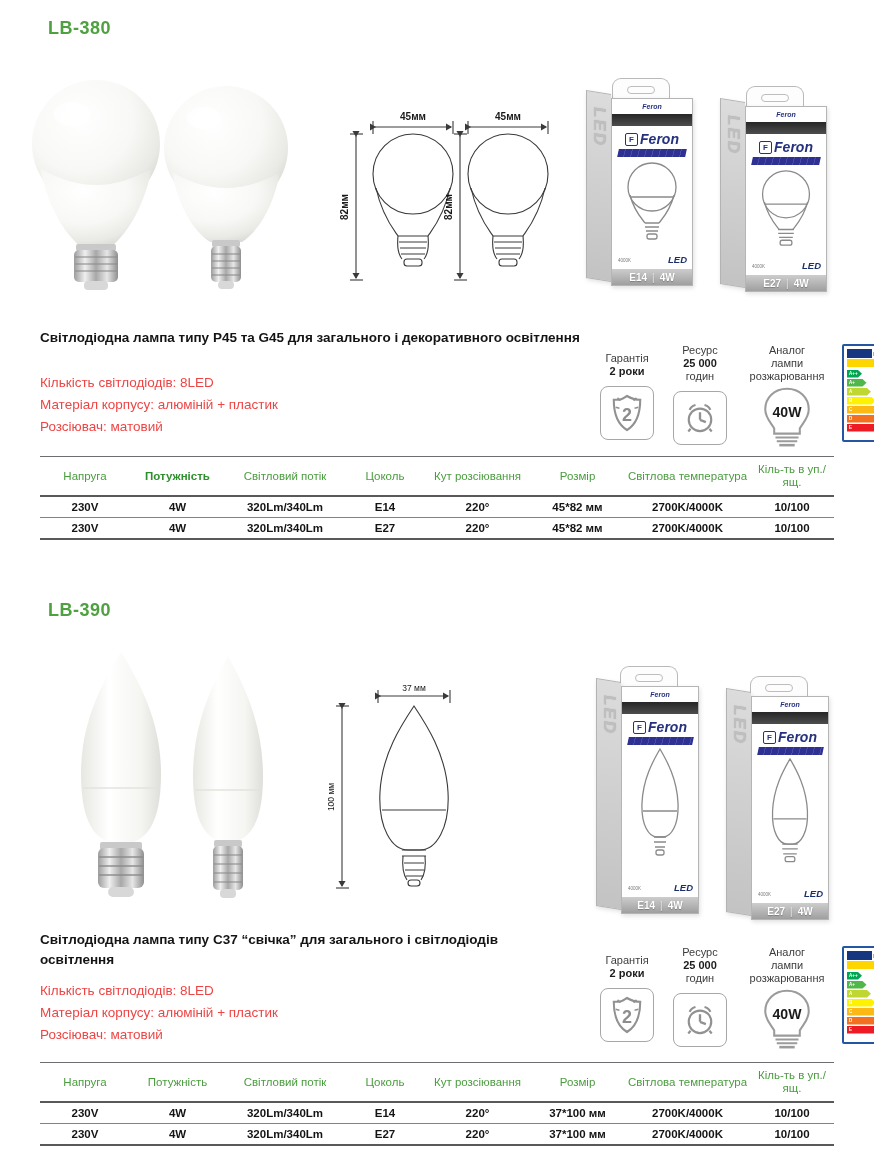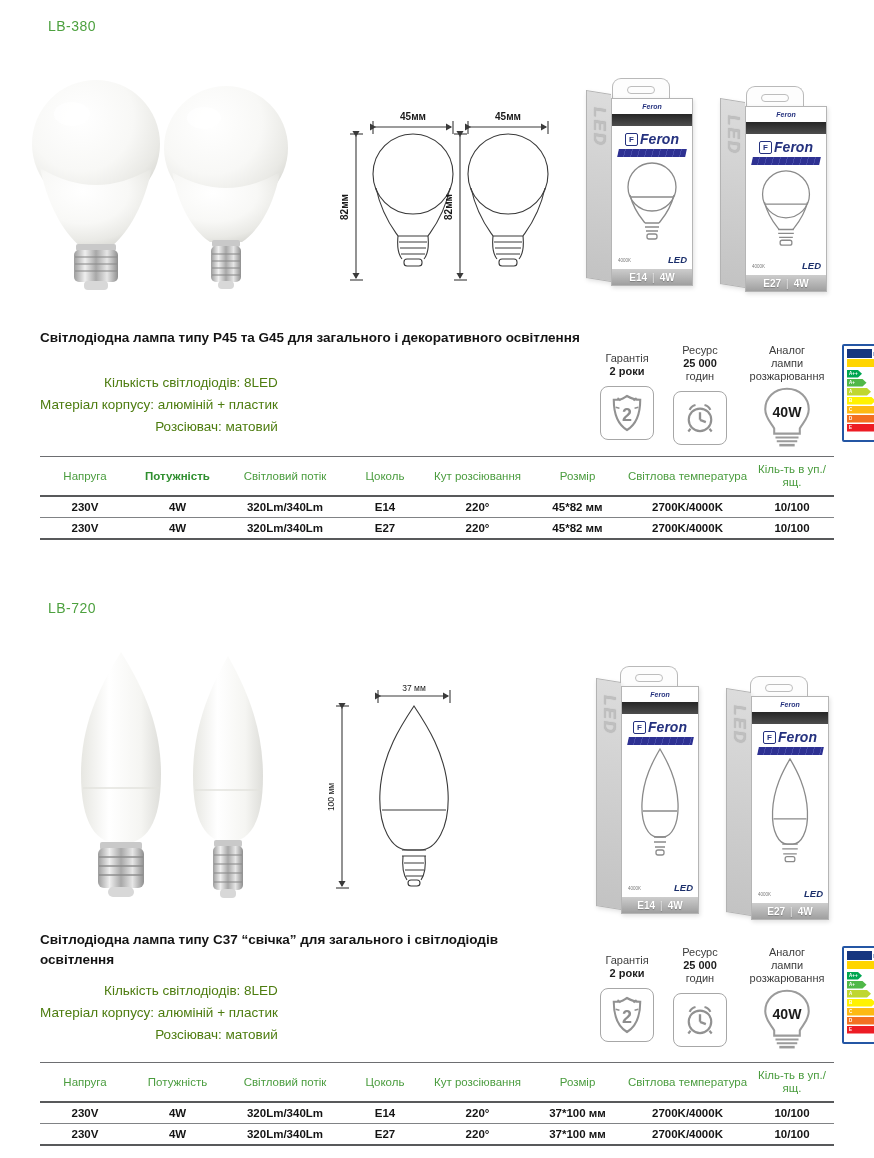--- a/index.html
+++ b/index.html
@@ -1,23 +1,23 @@
 <!DOCTYPE html>
 <html lang="uk"><head>
 <meta charset="utf-8">
 <style>
   html,body{margin:0;padding:0;background:#fff;}
   .page{position:relative;width:874px;height:1158px;background:#fff;overflow:hidden;
         font-family:"Liberation Sans",sans-serif;color:#1a1a1a;}
   .abs{position:absolute;}
 
-  .sec-title{font-size:14px;font-weight:normal;color:#4da13f;letter-spacing:.5px;}
+  .sec-title{font-size:18px;font-weight:bold;color:#4da13f;letter-spacing:.5px;}
 
   .desc{font-size:13.5px;font-weight:bold;color:#141414;line-height:20px;}
-  .specs{font-size:13.5px;color:#4d7c0f;line-height:22px;text-align:right;}
+  .specs{font-size:13.5px;color:#ef4444;line-height:22px;}
 
   
   .features{display:flex;align-items:flex-start;}
   .feat{text-align:center;font-size:11px;color:#3c3c3c;line-height:13px;}
   .feat b{color:#1c1c1c;}
   .feat .icobox{width:52px;height:52px;border:1.6px solid #a7a7a7;border-radius:8px;
      margin:8px auto 0;display:flex;align-items:center;justify-content:center;}
   .feat.analog .bulbwrap{margin-top:2px;}
 
   
@@ -347,21 +347,21 @@
         <td>320Lm/340Lm</td>
           <td>E27</td>
         <td>220°</td>
           <td>45*82 мм</td>
         <td>2700K/4000K</td>
           <td>10/100</td>
       </tr>
     </tbody>
   </table>
 
-  <div class="abs sec-title" style="left:48px;top:600px;">LB-720</div>
+  <div class="abs sec-title" style="left:48px;top:600px;">LB-390</div>
 
   <svg class="abs" style="left:28px;top:648px;" width="268" height="264" viewBox="0 0 268 264">
     <defs>
       <linearGradient id="gcnd" x1="0" y1="0" x2="1" y2="0">
         <stop offset="0%" stop-color="#e7e7e2"></stop>
           <stop offset="35%" stop-color="#ffffff"></stop>
         <stop offset="75%" stop-color="#f5f5f2"></stop>
           <stop offset="100%" stop-color="#dededa"></stop>
       </linearGradient>
       <linearGradient id="gmet2" x1="0" y1="0" x2="1" y2="0">

